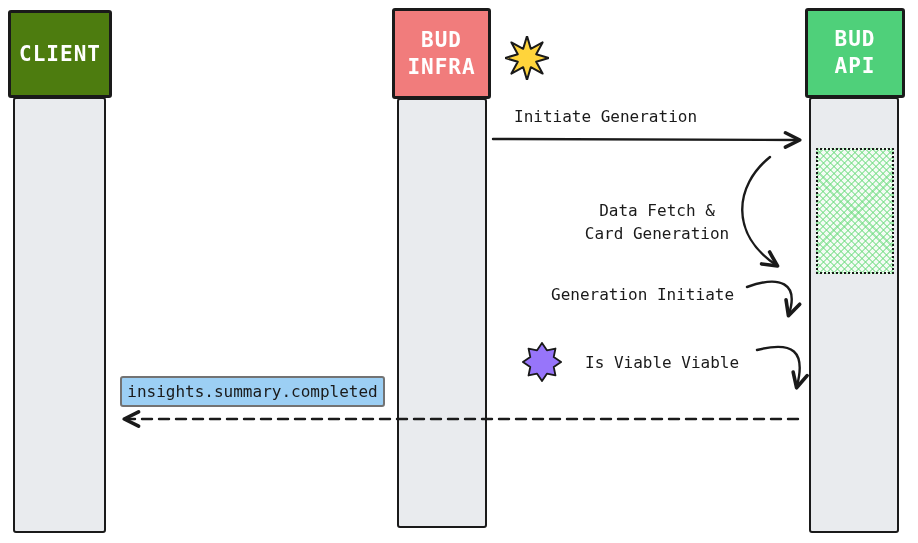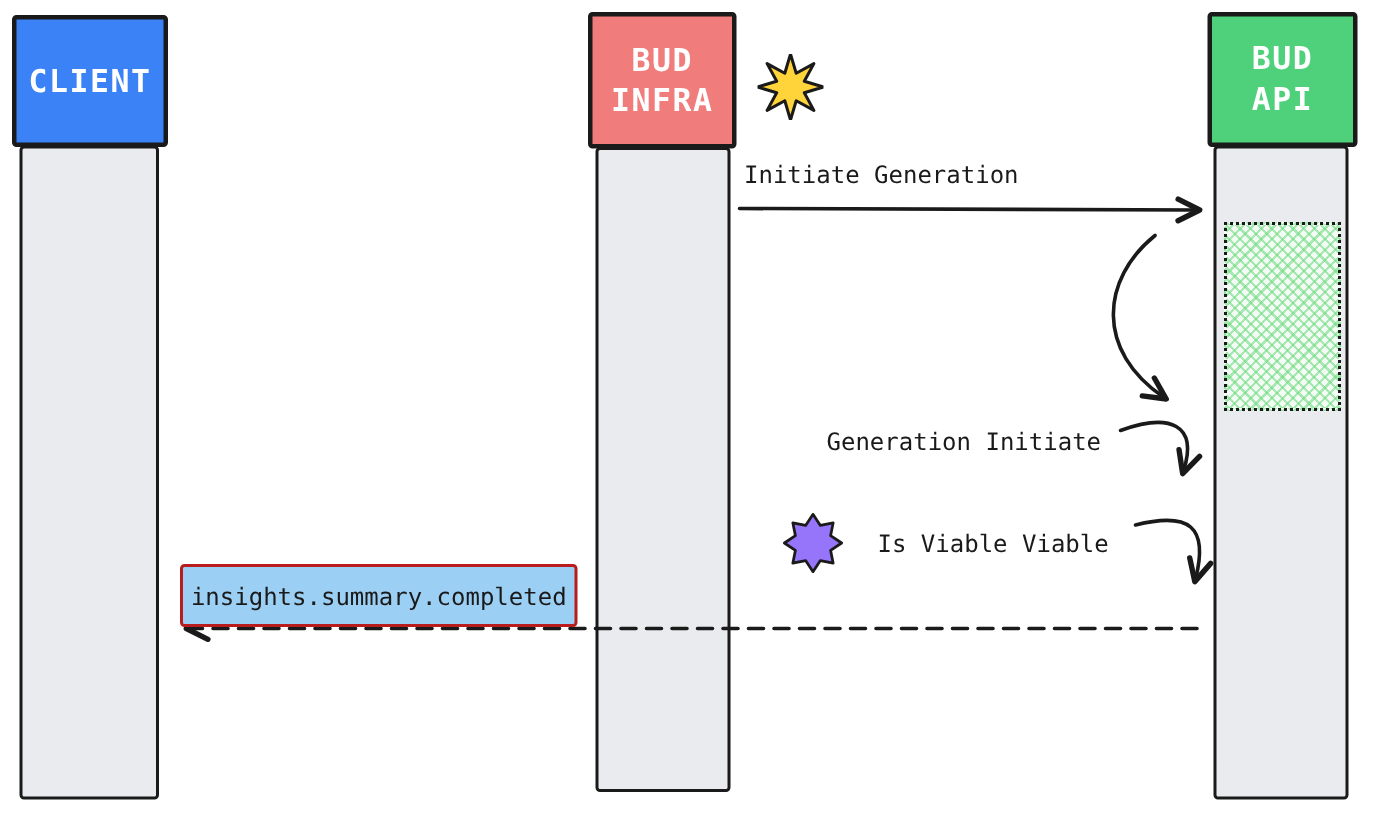--- a/index.html
+++ b/index.html
@@ -37,21 +37,21 @@
     align-items: center;
     justify-content: center;
     color: #ffffff;
     font-weight: bold;
     font-size: 21px;
     line-height: 27px;
     letter-spacing: 1px;
     z-index: 6;
     text-align: center;
   }
-  .actor-header.client { left: 8px;   top: 10px; width: 104px; height: 88px; background: #3b82f6; }
+  .actor-header.client { left: 8px;   top: 10px; width: 104px; height: 88px; background: #4d7c0f; }
   .actor-header.infra  { left: 392px; top: 8px;  width: 99px;  height: 91px; background: #F17C7C; }
   .actor-header.api    { left: 805px; top: 8px;  width: 100px; height: 90px; background: #4FD07A; }
 
   
   .hatch {
     position: absolute;
     left: 816px; top: 148px; width: 78px; height: 126px;
     box-sizing: border-box;
     border: 2px dotted #1a1a1a;
     background:
@@ -70,32 +70,32 @@
   }
 
   
   .msg {
     position: absolute;
     font-size: 16px;
     font-weight: 500;
     white-space: nowrap;
     z-index: 5;
   }
-  .msg.initiate  { left: 496px; top: 107px; }
+  .msg.initiate  { left: 514px; top: 107px; }
   .msg.datafetch { left: 567px; top: 199px; width: 180px; text-align: center; line-height: 23px; }
   .msg.gencomp   { left: 551px; top: 285px; }
   .msg.isviable  { left: 585px; top: 353px; }
 
   .badge {
     position: absolute;
     left: 120px; top: 376px;
-    width: 265px; height: 42px;
+    width: 265px; height: 31px;
     box-sizing: border-box;
     background: #9CCFF4;
-    border: 2px solid #b91c1c;
+    border: 2px solid #737373;
     border-radius: 3px;
     display: flex;
     align-items: center;
     justify-content: center;
     font-size: 16px;
     font-weight: 500;
     z-index: 5;
   }
 
   
@@ -151,20 +151,24 @@
     </svg>
   </div>
   <div class="icon burst">
     <svg viewBox="0 0 44 44">
       <polygon points="22,1 27.4,9.1 36.8,7.2 34.9,16.6 43,22 34.9,27.4 36.8,36.8 27.4,34.9 22,43 16.6,34.9 7.2,36.8 9.1,27.4 1,22 9.1,16.6 7.2,7.2 16.6,9.1" fill="#9775FA" stroke="#1a1a1a" stroke-width="2" stroke-linejoin="round"></polygon>
     </svg>
   </div>
 
   <div class="msg initiate">Initiate Generation</div>
 
+  <div class="msg datafetch">
+    <div>Data Fetch &amp;</div>
+    <div>Card Generation</div>
+  </div>
 
   <div class="msg gencomp">Generation Initiate</div>
 
   <div class="msg isviable">Is Viable Viable</div>
 
   <div class="badge">
     <span>insights.summary.completed</span>
   </div>
 
 </div>

